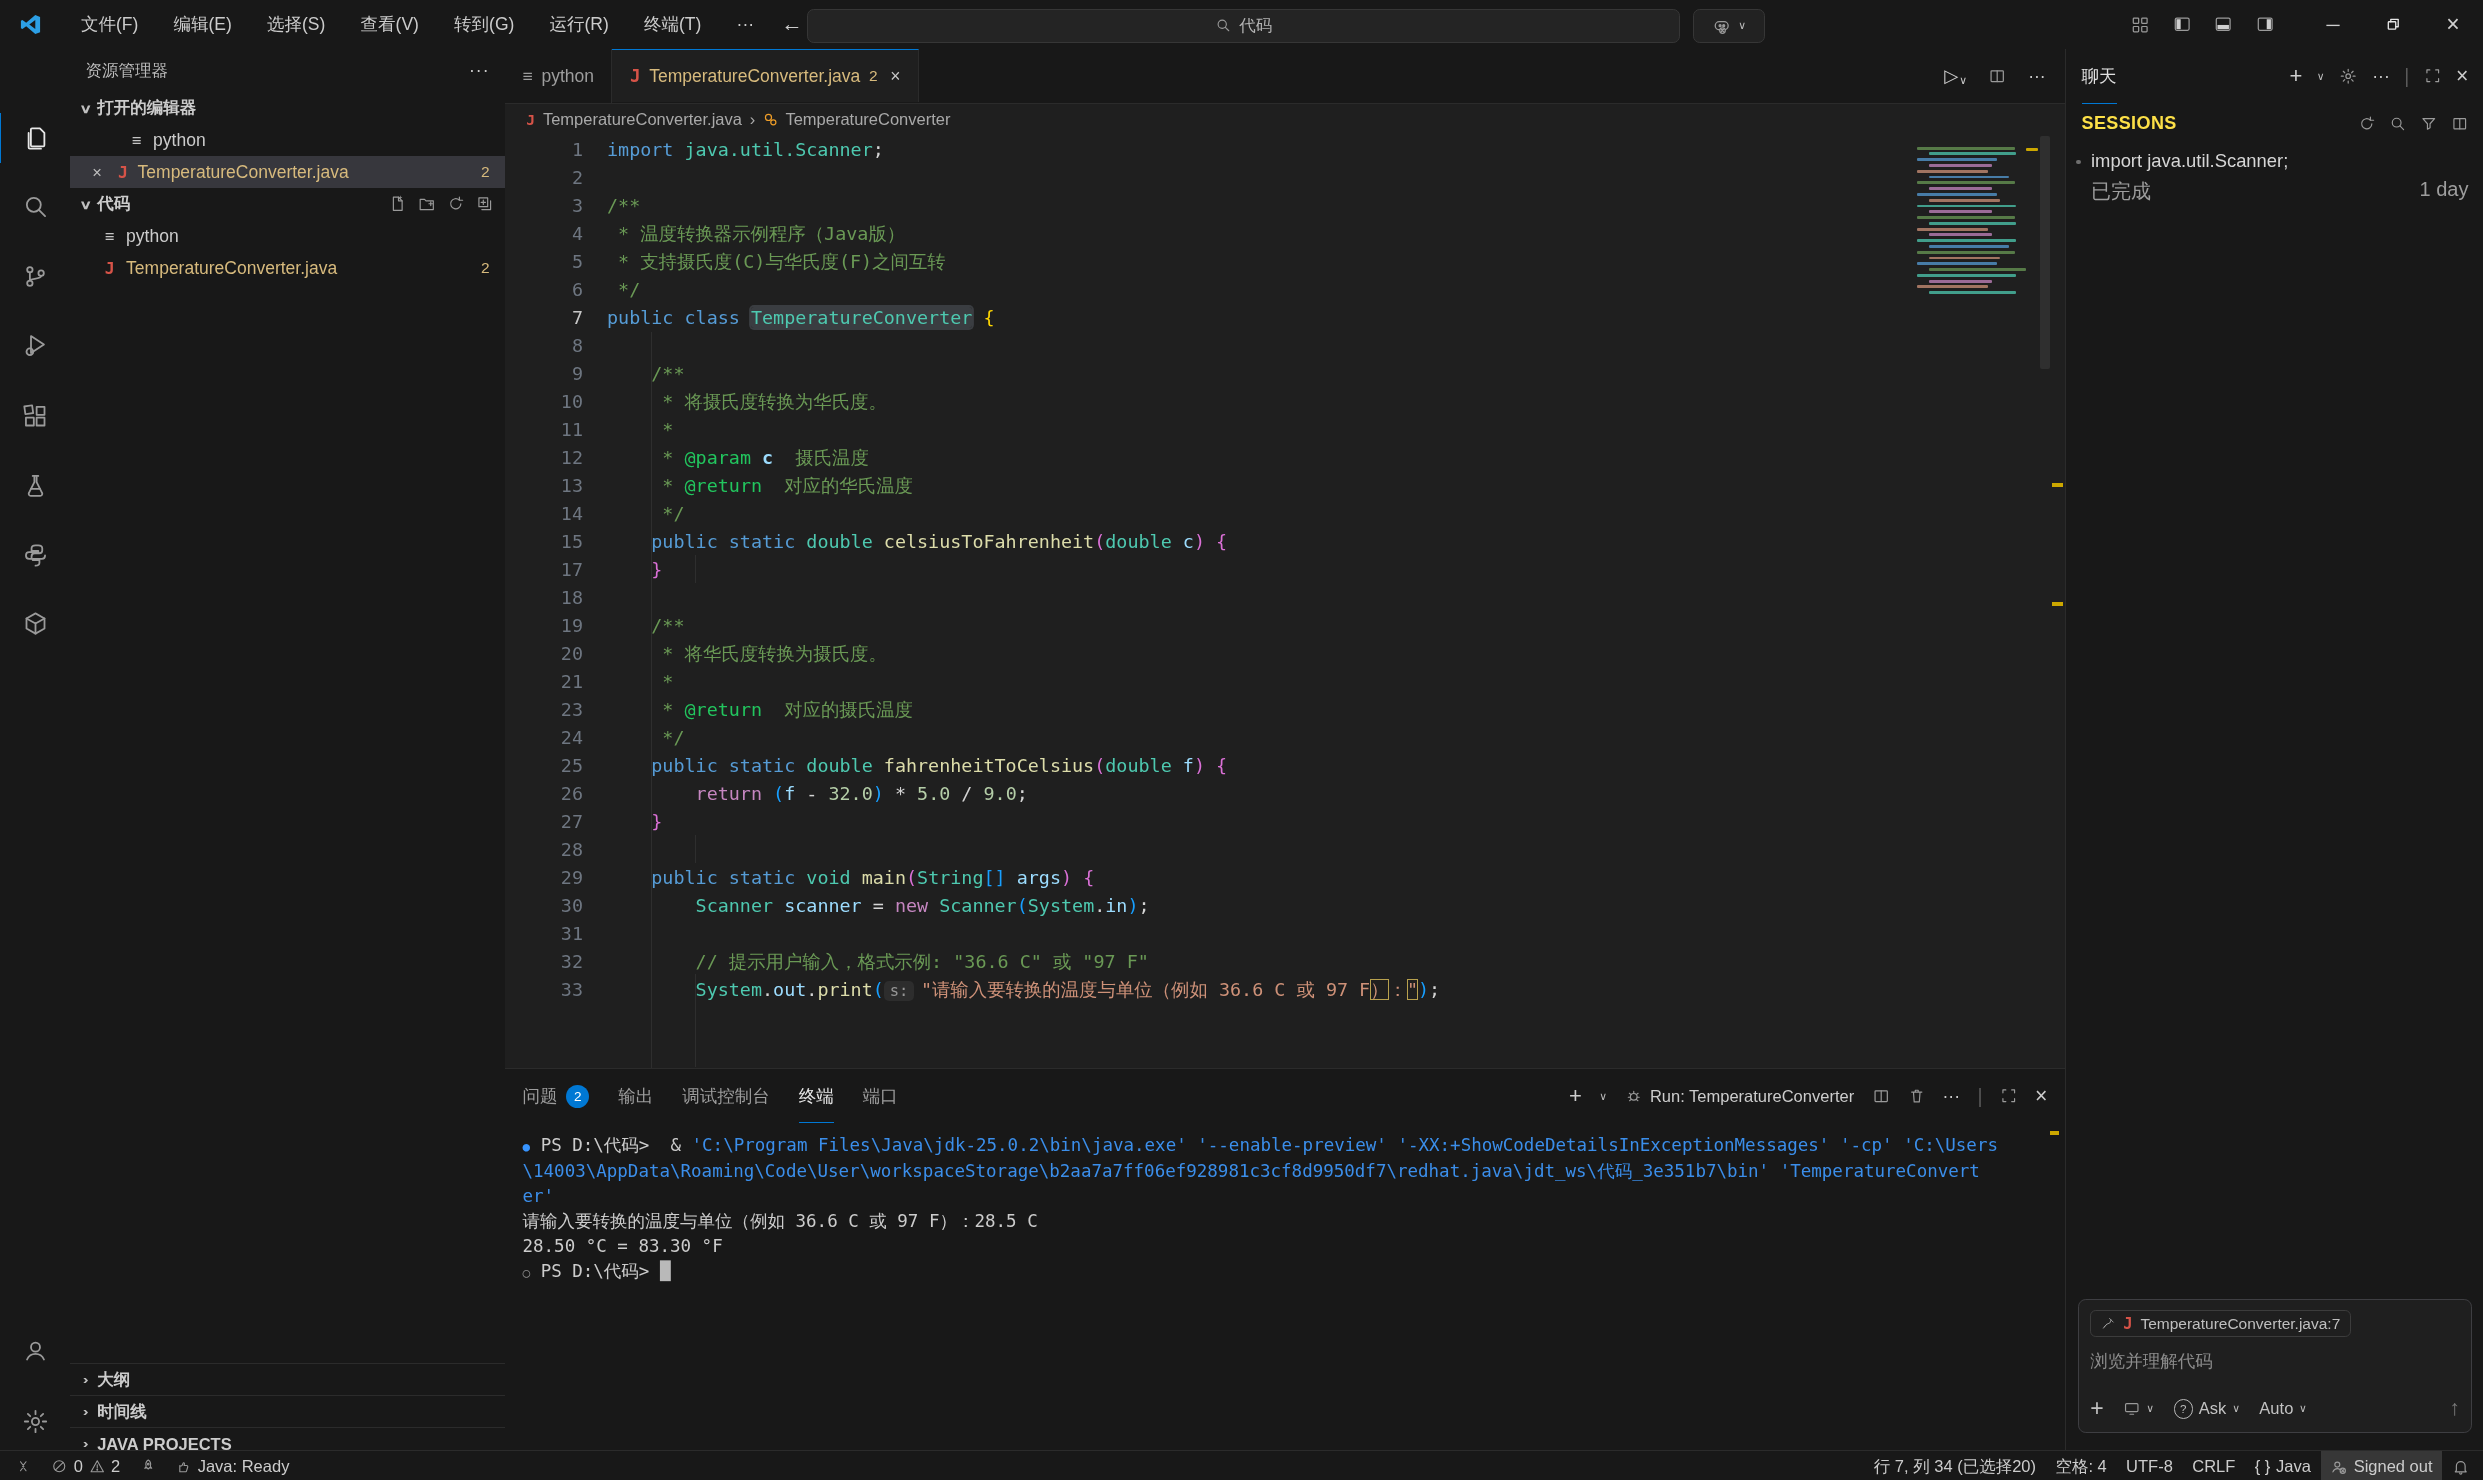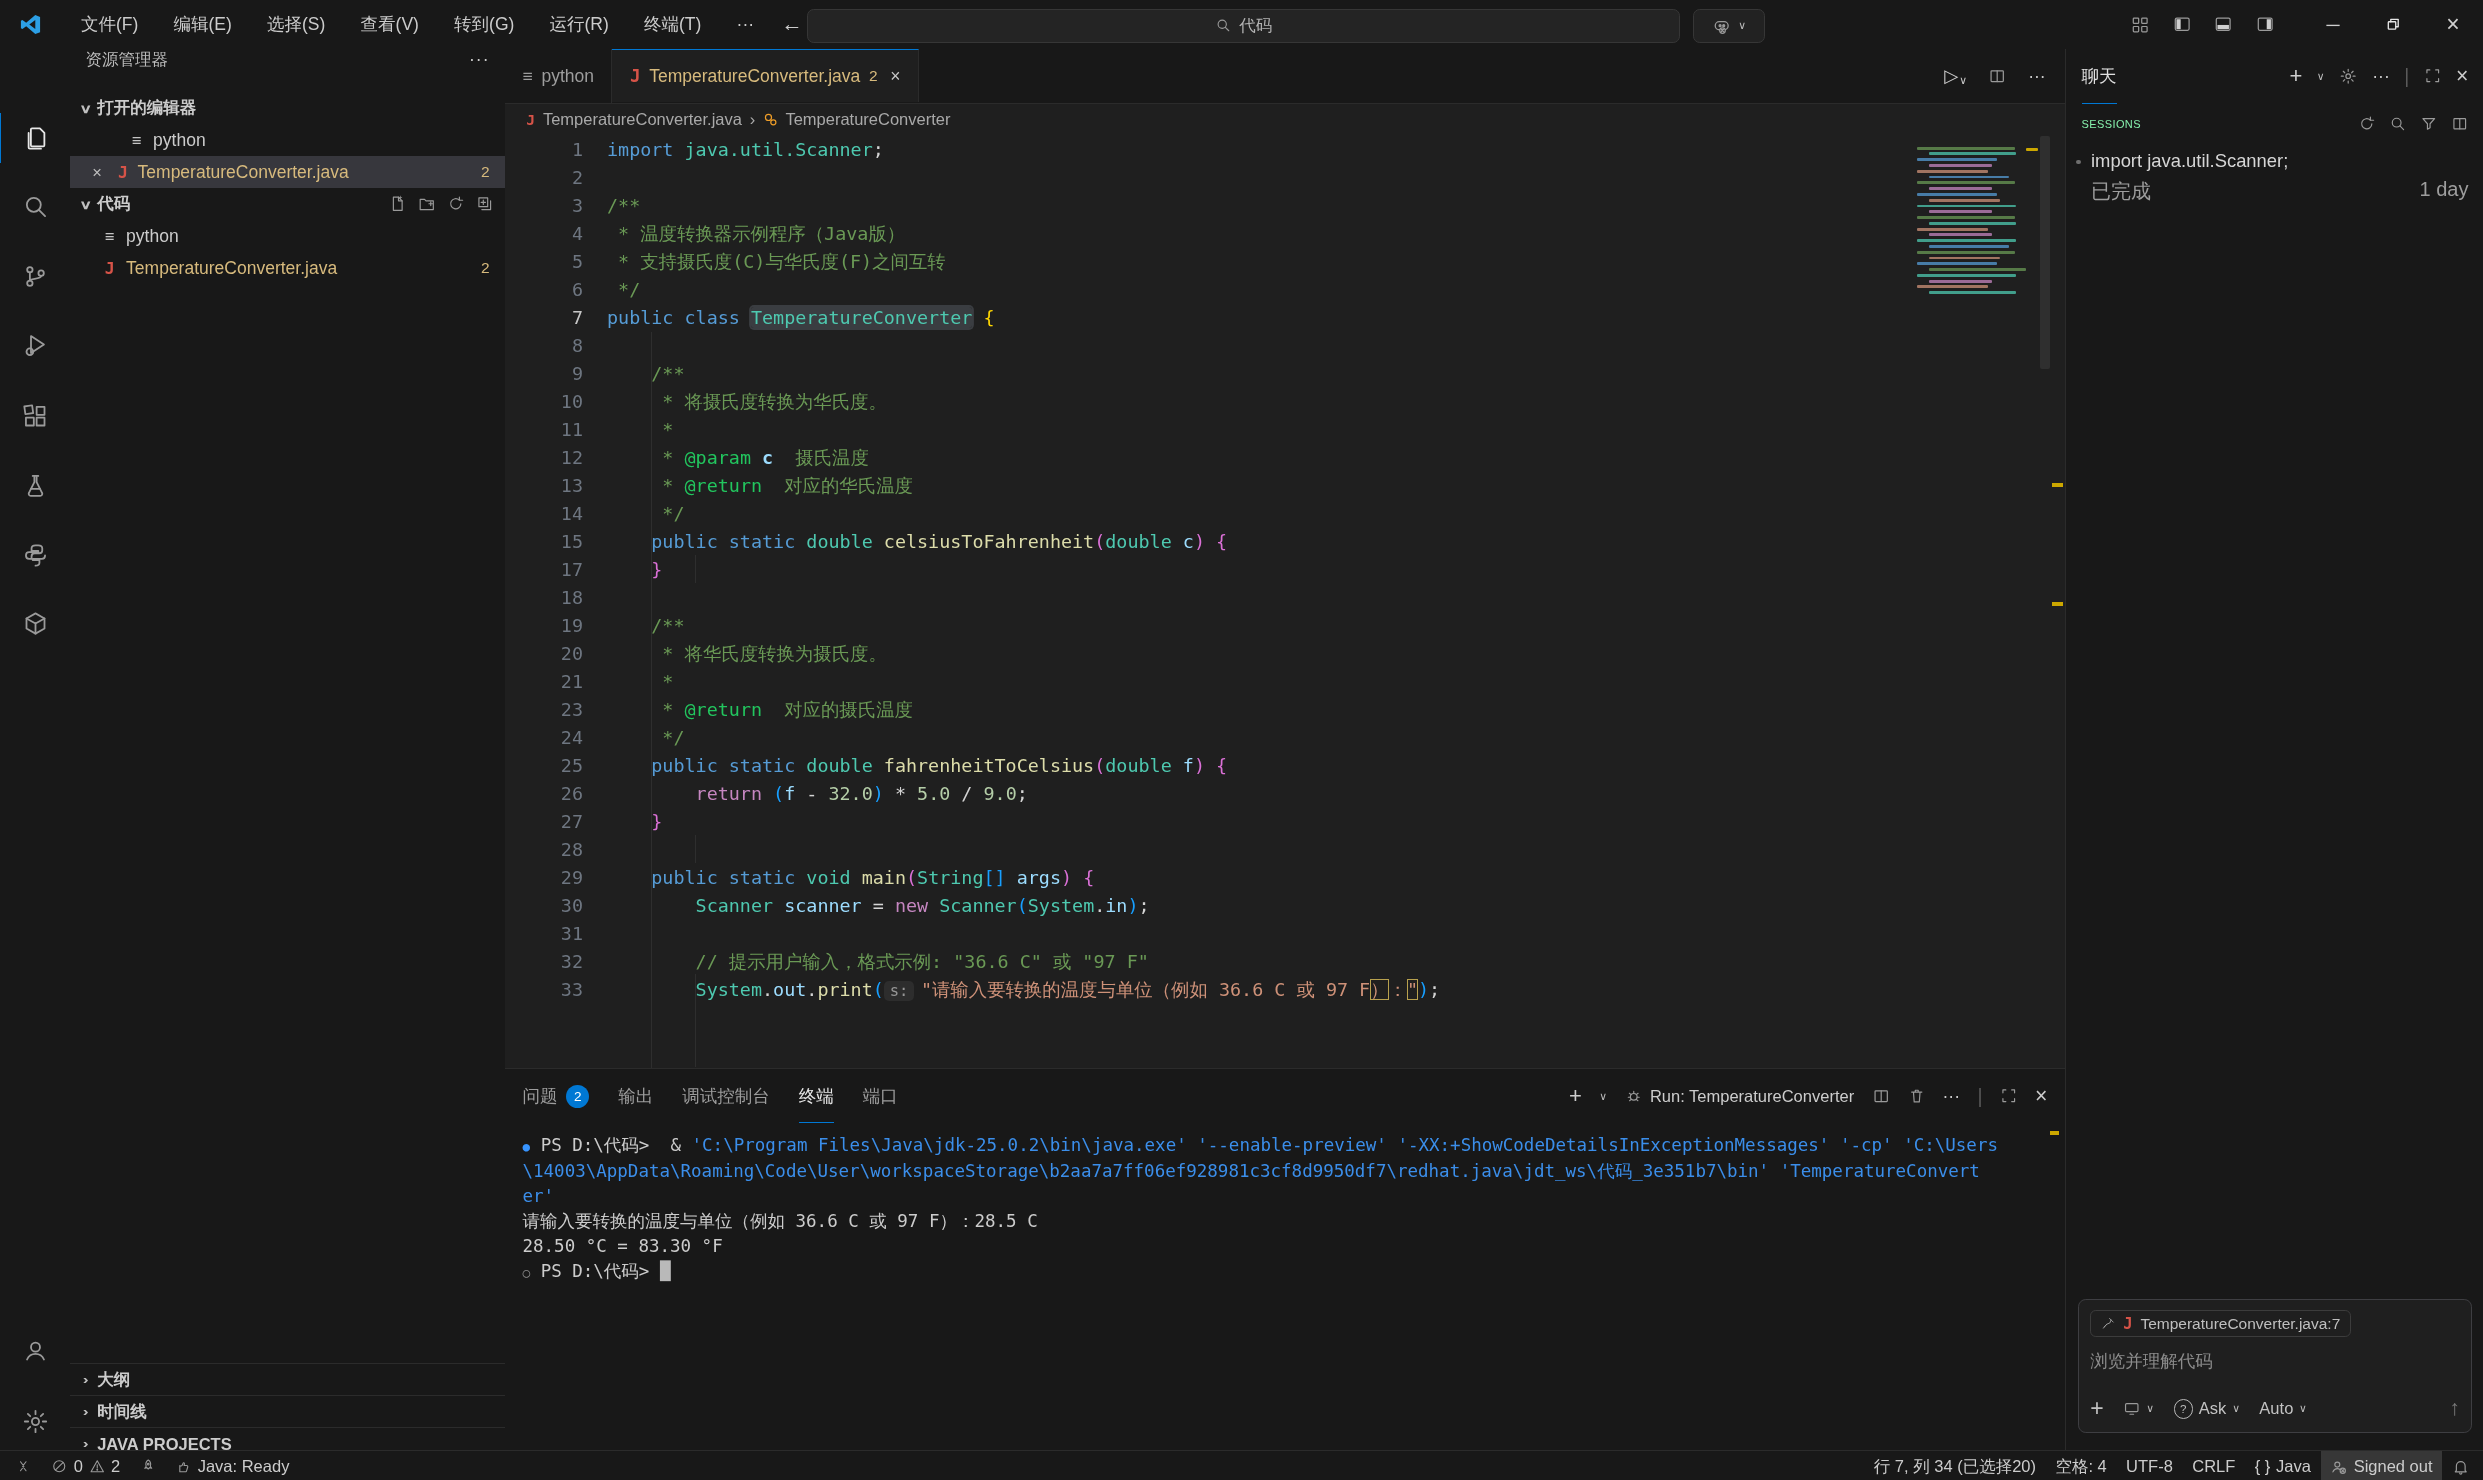--- a/index.html
+++ b/index.html
@@ -23,21 +23,21 @@
               border-radius:6.8px;display:flex;align-items:center;justify-content:center;gap:6.8px;}
   .tb-right{position:absolute;right:0;top:0;height:49px;display:flex;align-items:center;}
   .tb-layouts{display:flex;gap:23px;margin-right:29px;}
   .wbtn{width:60px;height:49px;display:flex;align-items:center;justify-content:center;font-size:18.4px;color:#CFCFCF;}
   
   .activitybar{position:absolute;left:0;top:49px;width:70px;height:1401px;background:#181818;border-right:1px solid #2B2B2B;}
   .ab-item{position:absolute;left:0;width:70px;height:50px;display:flex;align-items:center;justify-content:center;}
   .ab-item.active{border-left:1.9px solid #0078D4;}
   
   .sidebar{position:absolute;left:70px;top:49px;width:435px;height:1401px;background:#181818;border-right:1px solid #2B2B2B;}
-  .sb-title{height:43px;display:flex;padding:0 15.5px;color:#BBBBBB;font-size:16.5px;}
+  .sb-title{height:43px;display:flex;align-items:center;padding:0 15.5px;color:#BBBBBB;font-size:16.5px;}
   .sb-title .more{margin-left:auto;font-size:17.5px;color:#CCCCCC;letter-spacing:1px;}
   .sec-head{height:32px;display:flex;align-items:center;font-weight:bold;font-size:16.5px;color:#CCCCCC;padding-left:7.8px;gap:3.9px;}
   .chev{color:#BFBFBF;font-size:12.6px;transform:scaleX(1.4);display:inline-block;width:15.5px;text-align:center;}
   .row{height:32px;display:flex;align-items:center;font-size:17.5px;color:#CCCCCC;}
   .row .jicon{color:#D65348;font-weight:bold;font-family:"DejaVu Sans Mono",monospace;font-size:16.5px;width:21.3px;text-align:center;}
   .row .licon{color:#C5C5C5;font-size:16.5px;width:21.3px;text-align:center;}
   .row.sel{background:#37373D;}
   .row .closex{width:23px;text-align:center;color:#BDBDBD;font-size:16.5px;}
   .row .badge2{margin-left:auto;margin-right:15.5px;color:#D7BA7D;font-size:15.5px;}
   .mod{color:#D7BA7D;}
@@ -97,21 +97,21 @@
   .t-pl{color:#CCCCCC}.t-pl2{color:#C8C8C8}.t-cmd{color:#3B8EEA}
   .t-dot{color:#3794FF;font-size:12.6px;}.t-doto{color:#8A8A8A;font-size:12.6px;}
   .t-cur{color:#B9B9B9;}
   .term-mark{position:absolute;right:5.8px;top:62px;width:9.7px;height:3.9px;background:#CCA700;}
   
   .chat{position:absolute;left:2065px;top:49px;width:418px;height:1401px;background:#181818;border-left:1px solid #2B2B2B;}
   .chat-head{height:54px;display:flex;align-items:center;padding:0 15.5px;gap:13.6px;}
   .chat-tab{color:#E0E0E0;font-size:17.5px;height:54px;line-height:54px;border-bottom:1.9px solid #0078D4;}
   .chat-acts{margin-left:auto;display:flex;align-items:center;gap:14.6px;color:#CCCCCC;}
   .sessions-row{height:41px;display:flex;align-items:center;padding:0 15.5px;}
-  .sessions-label{font-weight:normal;font-size:11px;letter-spacing:0.4px;color:#86efac;}
+  .sessions-label{font-weight:bold;font-size:18px;letter-spacing:0.4px;color:#fde047;}
   .sess-acts{margin-left:auto;display:flex;gap:13.6px;}
   .sess-item{padding:5.8px 15.5px 7.8px 25px;position:relative;}
   .sess-dot{position:absolute;left:9.7px;top:15.5px;width:4.9px;height:4.9px;border-radius:2.9px;background:#6E6E6E;}
   .sess-title{font-size:18.4px;color:#D6D6D6;}
   .sess-sub{display:flex;font-size:20px;color:#9D9D9D;margin-top:5.8px;}
   .sess-time{margin-left:auto;}
   .chat-input{position:absolute;left:11.6px;right:11.6px;top:1250px;height:134px;background:#1F1F1F;
               border:1px solid #3E3E42;border-radius:7.8px;padding:9.7px 11.6px;box-sizing:border-box;}
   .chip{display:inline-flex;align-items:center;gap:7.8px;border:1px solid #3C3C3C;border-radius:5.8px;
         padding:3.9px 9.7px;font-size:15.5px;color:#BFBFBF;}

